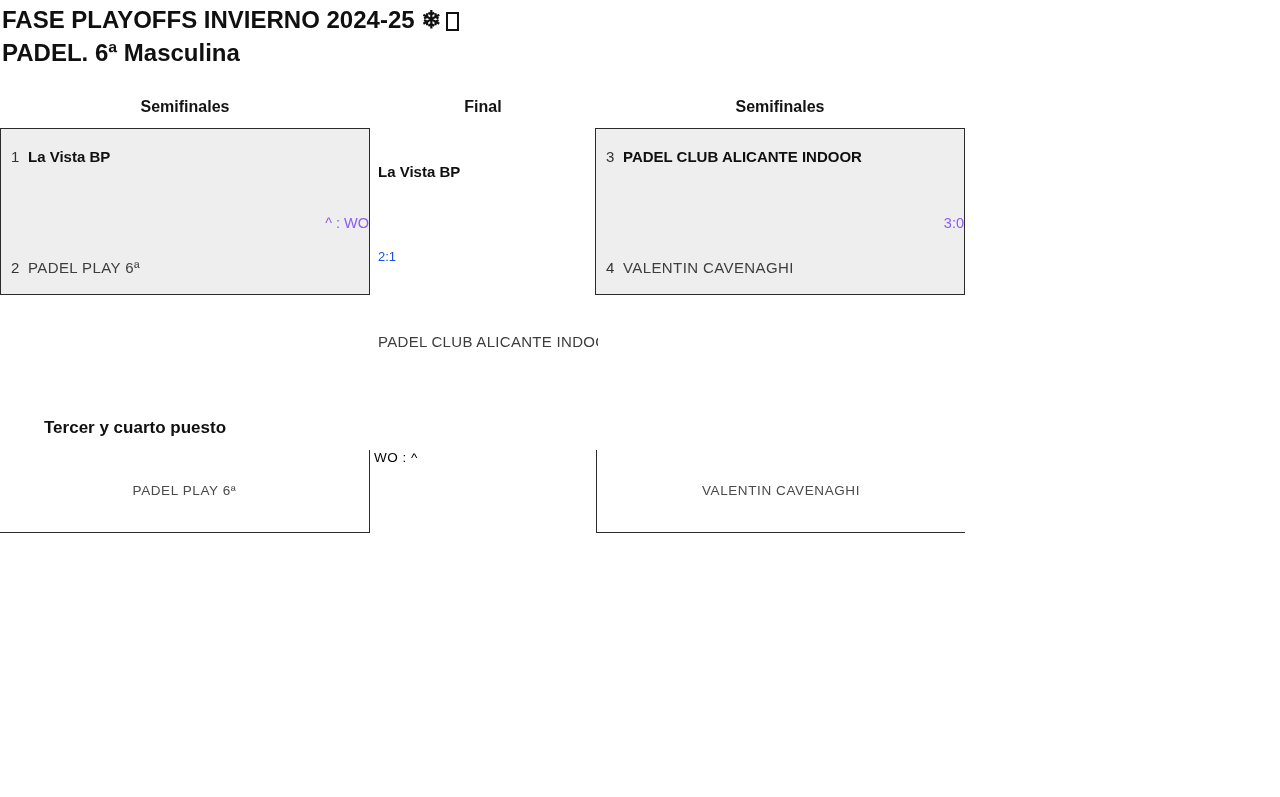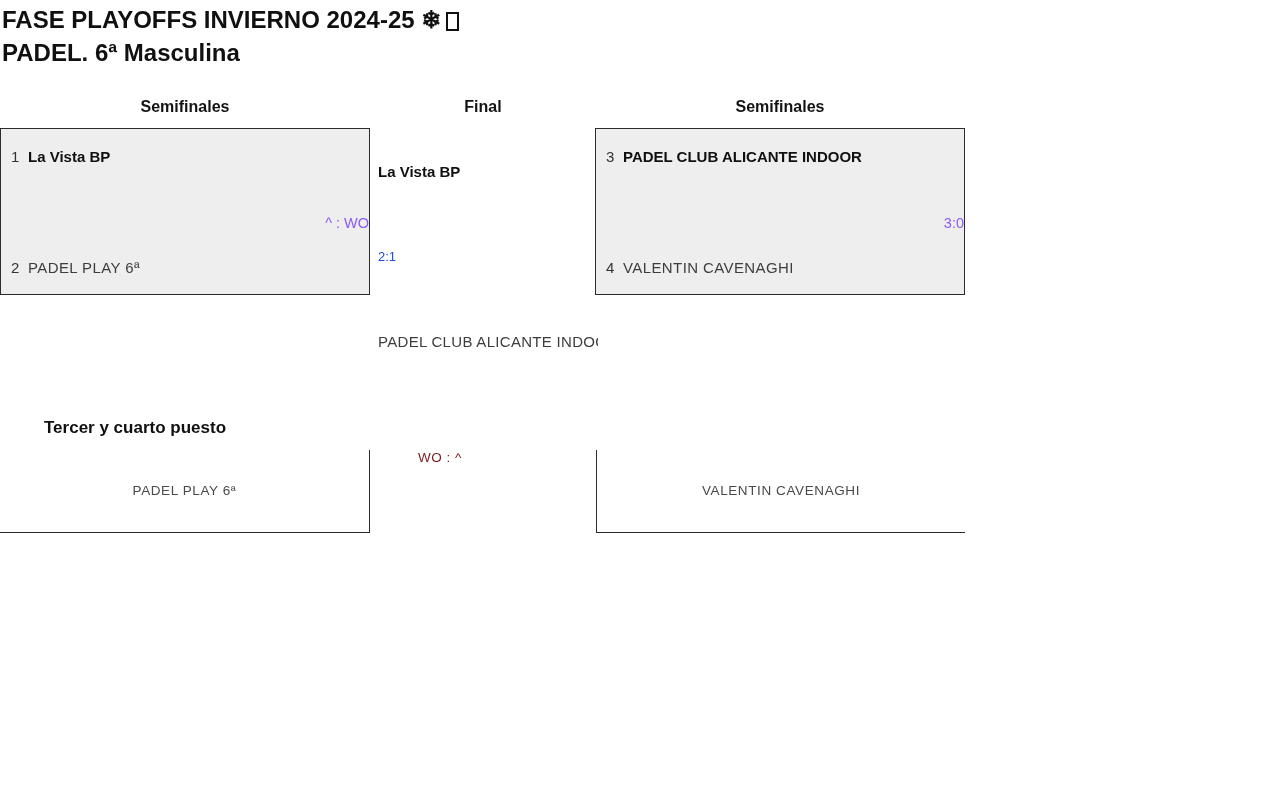--- a/index.html
+++ b/index.html
@@ -53,21 +53,21 @@
   .final-team-bottom{top:213px;font-weight:400;color:#3d3d3d;letter-spacing:0.3px;}
   
   .section-heading{position:absolute;left:2px;top:428px;transform:translateY(-50%);font-size:17px;font-weight:700;color:#101010;white-space:nowrap;margin-left:42px;}
   .tp-box{position:absolute;top:450px;height:83px;box-sizing:border-box;}
   .tp-left{left:0;width:370px;border-right:1.5px solid #2b2b2b;border-bottom:1.5px solid #2b2b2b;}
   .tp-right{left:596px;width:369px;border-left:1.5px solid #2b2b2b;border-bottom:1.5px solid #2b2b2b;}
   .tp-name{
     position:absolute;left:0;right:0;top:40px;transform:translateY(-50%);
     text-align:center;font-size:13.5px;color:#4a4a4a;letter-spacing:0.6px;white-space:nowrap;
   }
-  .tp-score{position:absolute;left:374px;top:457px;transform:translateY(-50%);font-size:13.5px;color:#7f1d1d;letter-spacing:0.5px;white-space:nowrap;margin-left:44px;}
+  .tp-score{position:absolute;left:374px;top:457px;transform:translateY(-50%);font-size:13.5px;color:#000000;letter-spacing:0.5px;white-space:nowrap;}
 </style>
 </head>
 <body>
 
 <div class="page">
 
   <div class="title-block">
     <div class="title-line"><span>FASE PLAYOFFS INVIERNO 2024-25 ❄</span><span class="tofu"></span></div>
     <div class="title-line">PADEL. 6ª Masculina</div>
   </div>

